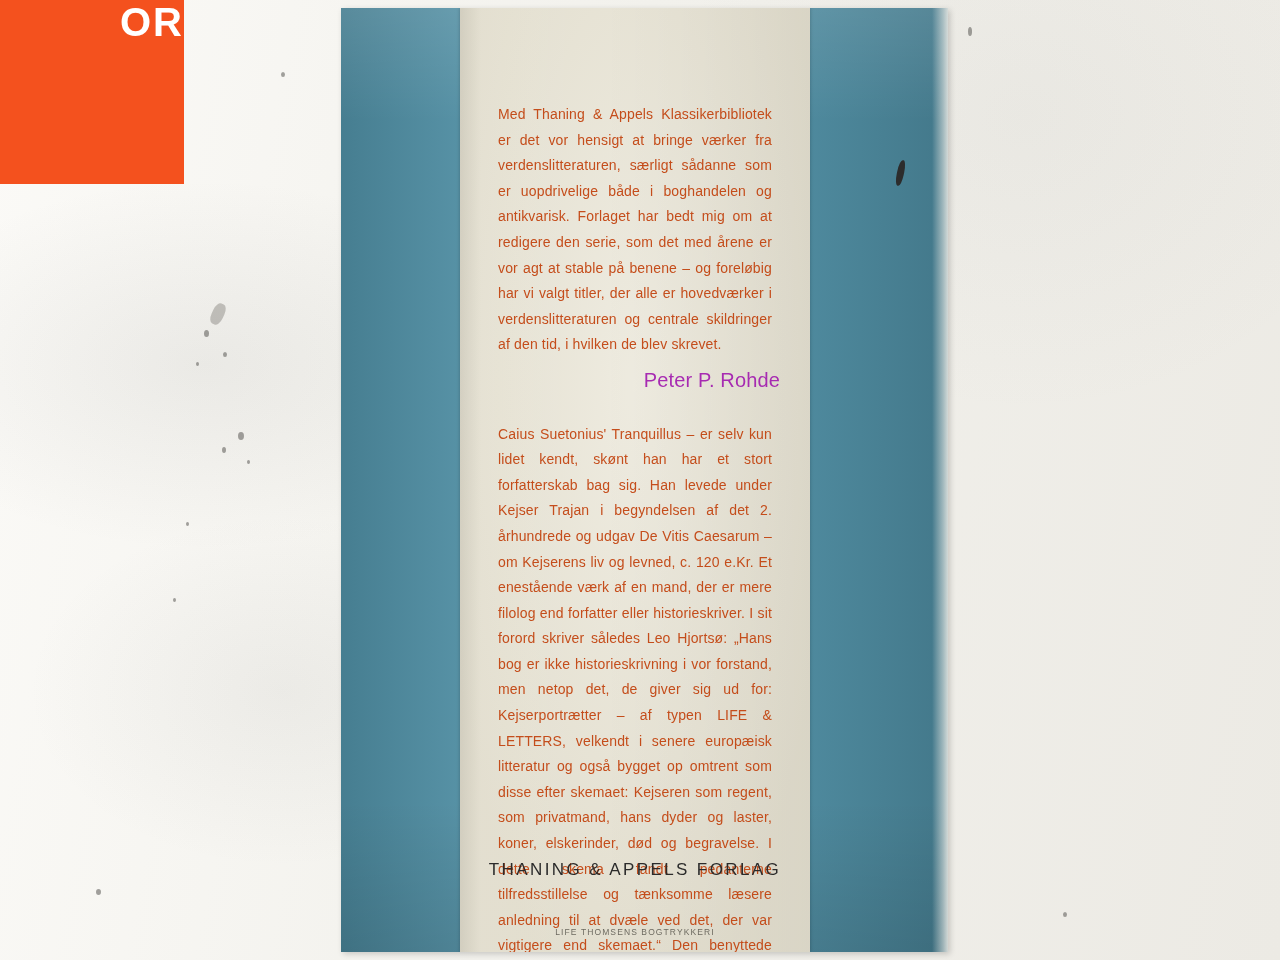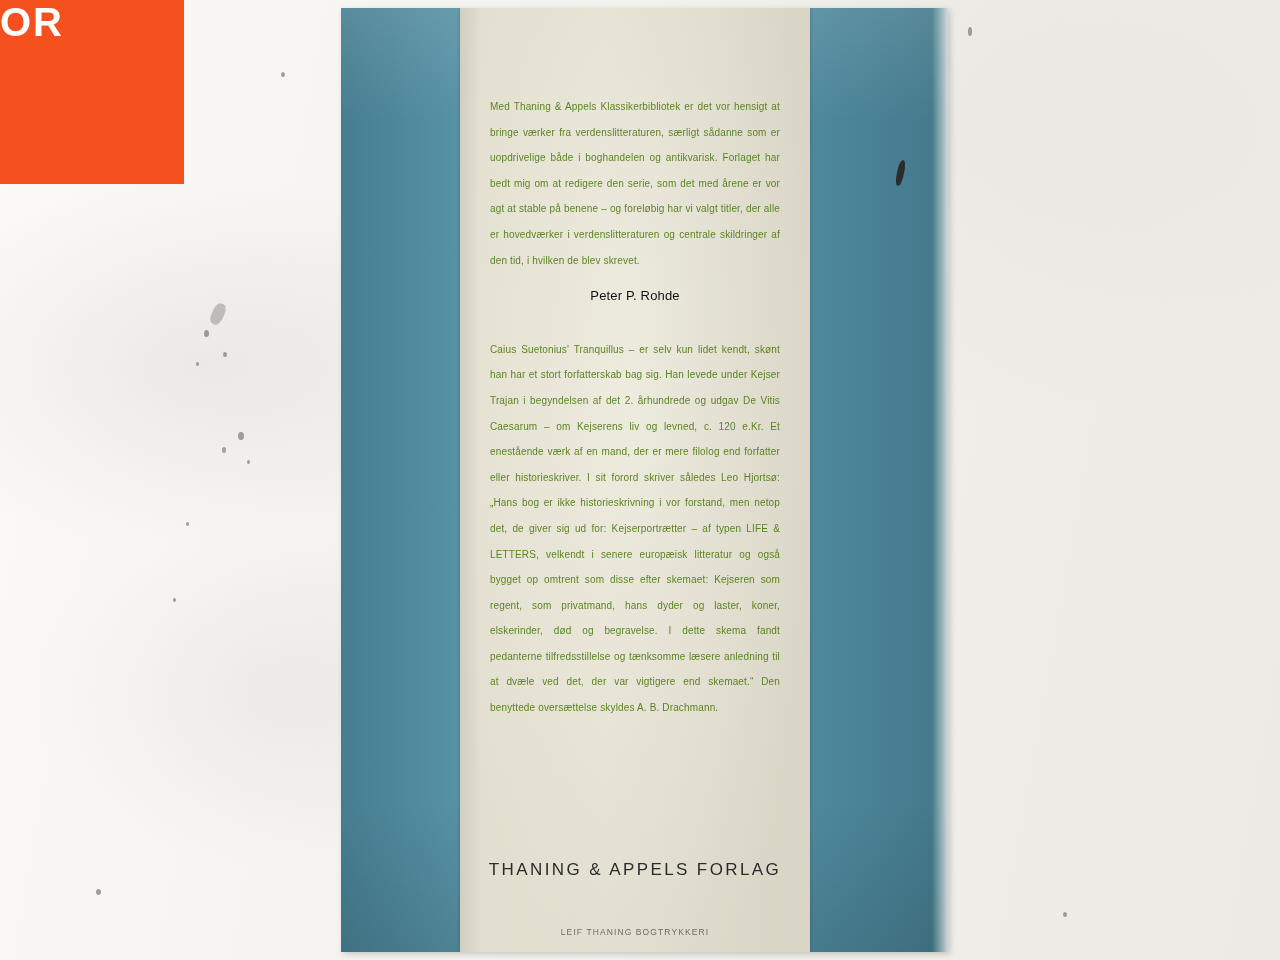--- a/index.html
+++ b/index.html
@@ -39,21 +39,22 @@
   
   #watermark {
     position: absolute;
     left: 0; top: 0;
     width: 184px;
     height: 184px;
     background: #f4511e;
     z-index: 40;
     display: flex;
     flex-direction: row;
-    justify-content: flex-start;
+    justify-content: flex-end;
+    padding-left: 22px;
     box-sizing: border-box;
   }
   .wm-line {
     color: #ffffff;
     font-family: "Liberation Sans", sans-serif;
     font-weight: bold;
     font-size: 40px;
     letter-spacing: 2px;
     line-height: 44px;
     white-space: nowrap;
@@ -115,38 +116,38 @@
 
   #label-inner {
     position: relative;
     z-index: 2;
     padding: 86px 30px 0 30px;
     box-sizing: border-box;
     height: 100%;
   }
 
   .blurb {
-    color: #4d7c0f;
-    font-family: "Liberation Sans", sans-serif;
-    font-size: 10px;
+    color: #c2410c;
+    font-family: "Liberation Sans", sans-serif;
+    font-size: 14px;
     line-height: 25.6px;
     text-align: justify;
     letter-spacing: 0.15px;
-    margin: 0;
+    margin: 8px;
     opacity: 0.92;
   }
   .blurb.second {
     margin-top: 28px;
   }
   .byline {
-    color: #000000;
-    font-family: "Liberation Sans", sans-serif;
-    font-size: 13px;
+    color: #a21caf;
+    font-family: "Liberation Sans", sans-serif;
+    font-size: 20px;
     line-height: 25.6px;
-    text-align: center;
+    text-align: right;
     margin: 10px 0 0 0;
     letter-spacing: 0.15px;
     opacity: 0.92;
   }
 
   #publisher {
     position: absolute;
     left: 0;
     top: 852px;
     width: 100%;
@@ -221,21 +222,21 @@
     <div id="book-edge-wear"></div>
     <div id="board-nick"></div>
 
     <div id="label">
       <div id="label-inner">
         <p class="blurb first">Med Thaning &amp; Appels Klassikerbibliotek er det vor hensigt at bringe værker fra verdenslitteraturen, særligt sådanne som er uopdrivelige både i boghandelen og antikvarisk. Forlaget har bedt mig om at redigere den serie, som det med årene er vor agt at stable på benene – og foreløbig har vi valgt titler, der alle er hovedværker i verdenslitteraturen og centrale skildringer af den tid, i hvilken de blev skrevet.</p>
         <p class="byline">Peter P. Rohde</p>
         <p class="blurb second">Caius Suetonius' Tranquillus – er selv kun lidet kendt, skønt han har et stort forfatterskab bag sig. Han levede under Kejser Trajan i begyndelsen af det 2. århundrede og udgav De Vitis Caesarum – om Kejserens liv og levned, c. 120 e.Kr. Et enestående værk af en mand, der er mere filolog end forfatter eller historieskriver. I sit forord skriver således Leo Hjortsø: „Hans bog er ikke historieskrivning i vor forstand, men netop det, de giver sig ud for: Kejserportrætter – af typen LIFE &amp; LETTERS, velkendt i senere europæisk litteratur og også bygget op omtrent som disse efter skemaet: Kejseren som regent, som privatmand, hans dyder og laster, koner, elskerinder, død og begravelse. I dette skema fandt pedanterne tilfredsstillelse og tænksomme læsere anledning til at dvæle ved det, der var vigtigere end skemaet.“ Den benyttede oversættelse skyldes A. B. Drachmann.</p>
       </div>
       <div id="publisher">THANING &amp; APPELS FORLAG</div>
-      <div id="printer">LEIF THANING BOGTRYKKERI</div>
+      <div id="printer">LIFE THOMSENS BOGTRYKKERI</div>
     </div>
   </div>
 
   <div id="watermark">
     <div class="wm-line">OR</div>
   </div>
 
 </div>
 
 </body></html>

